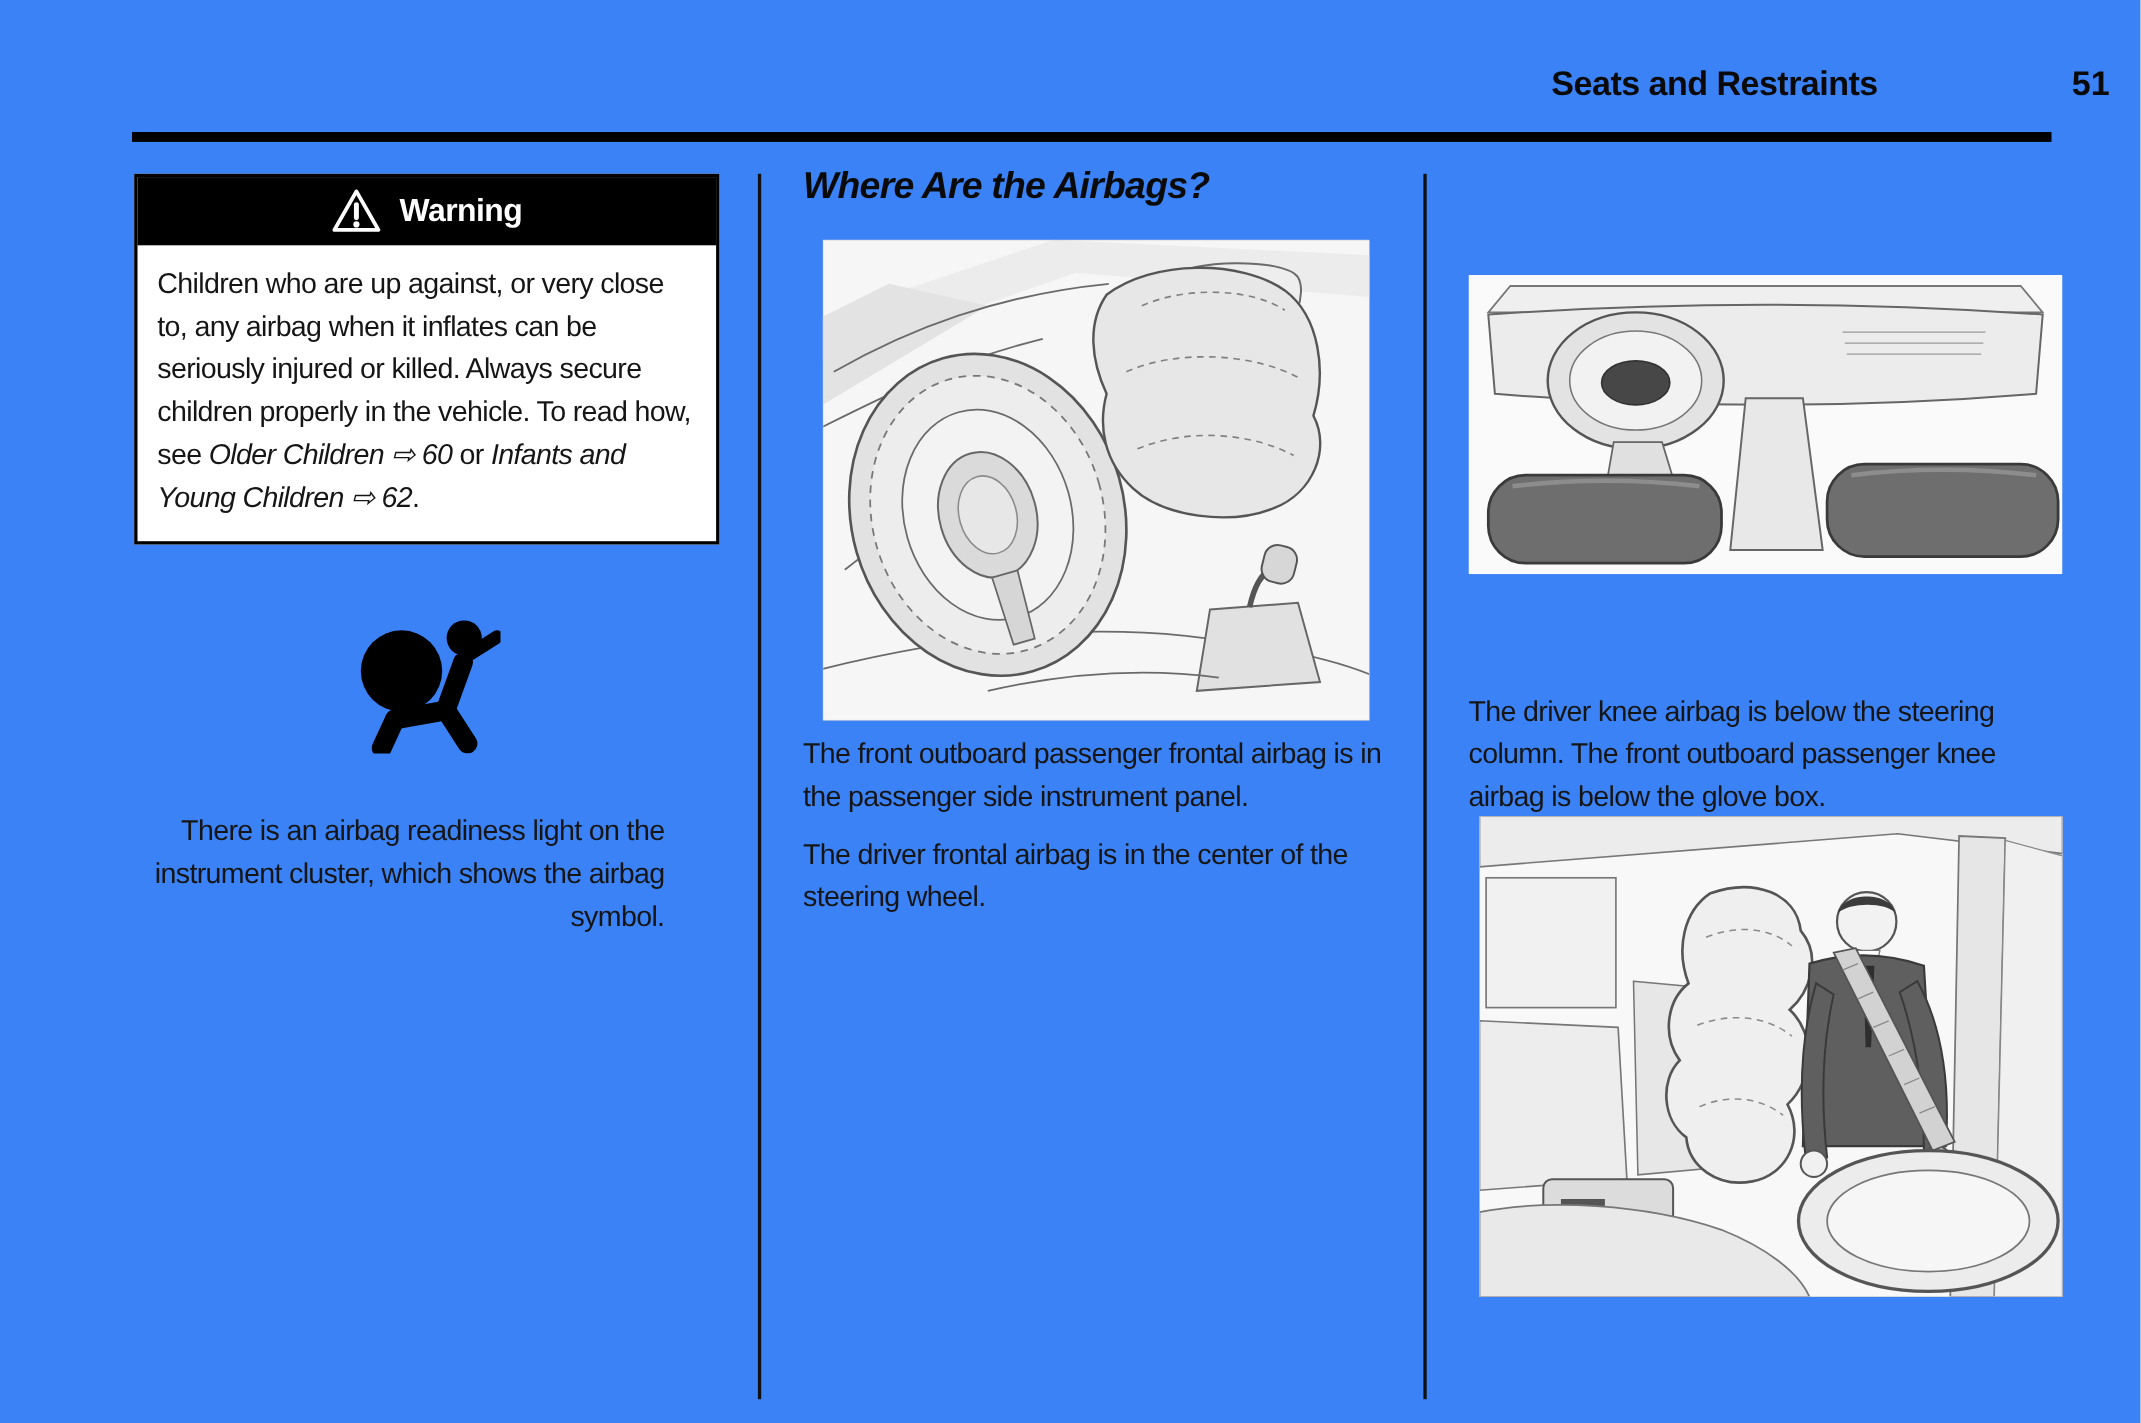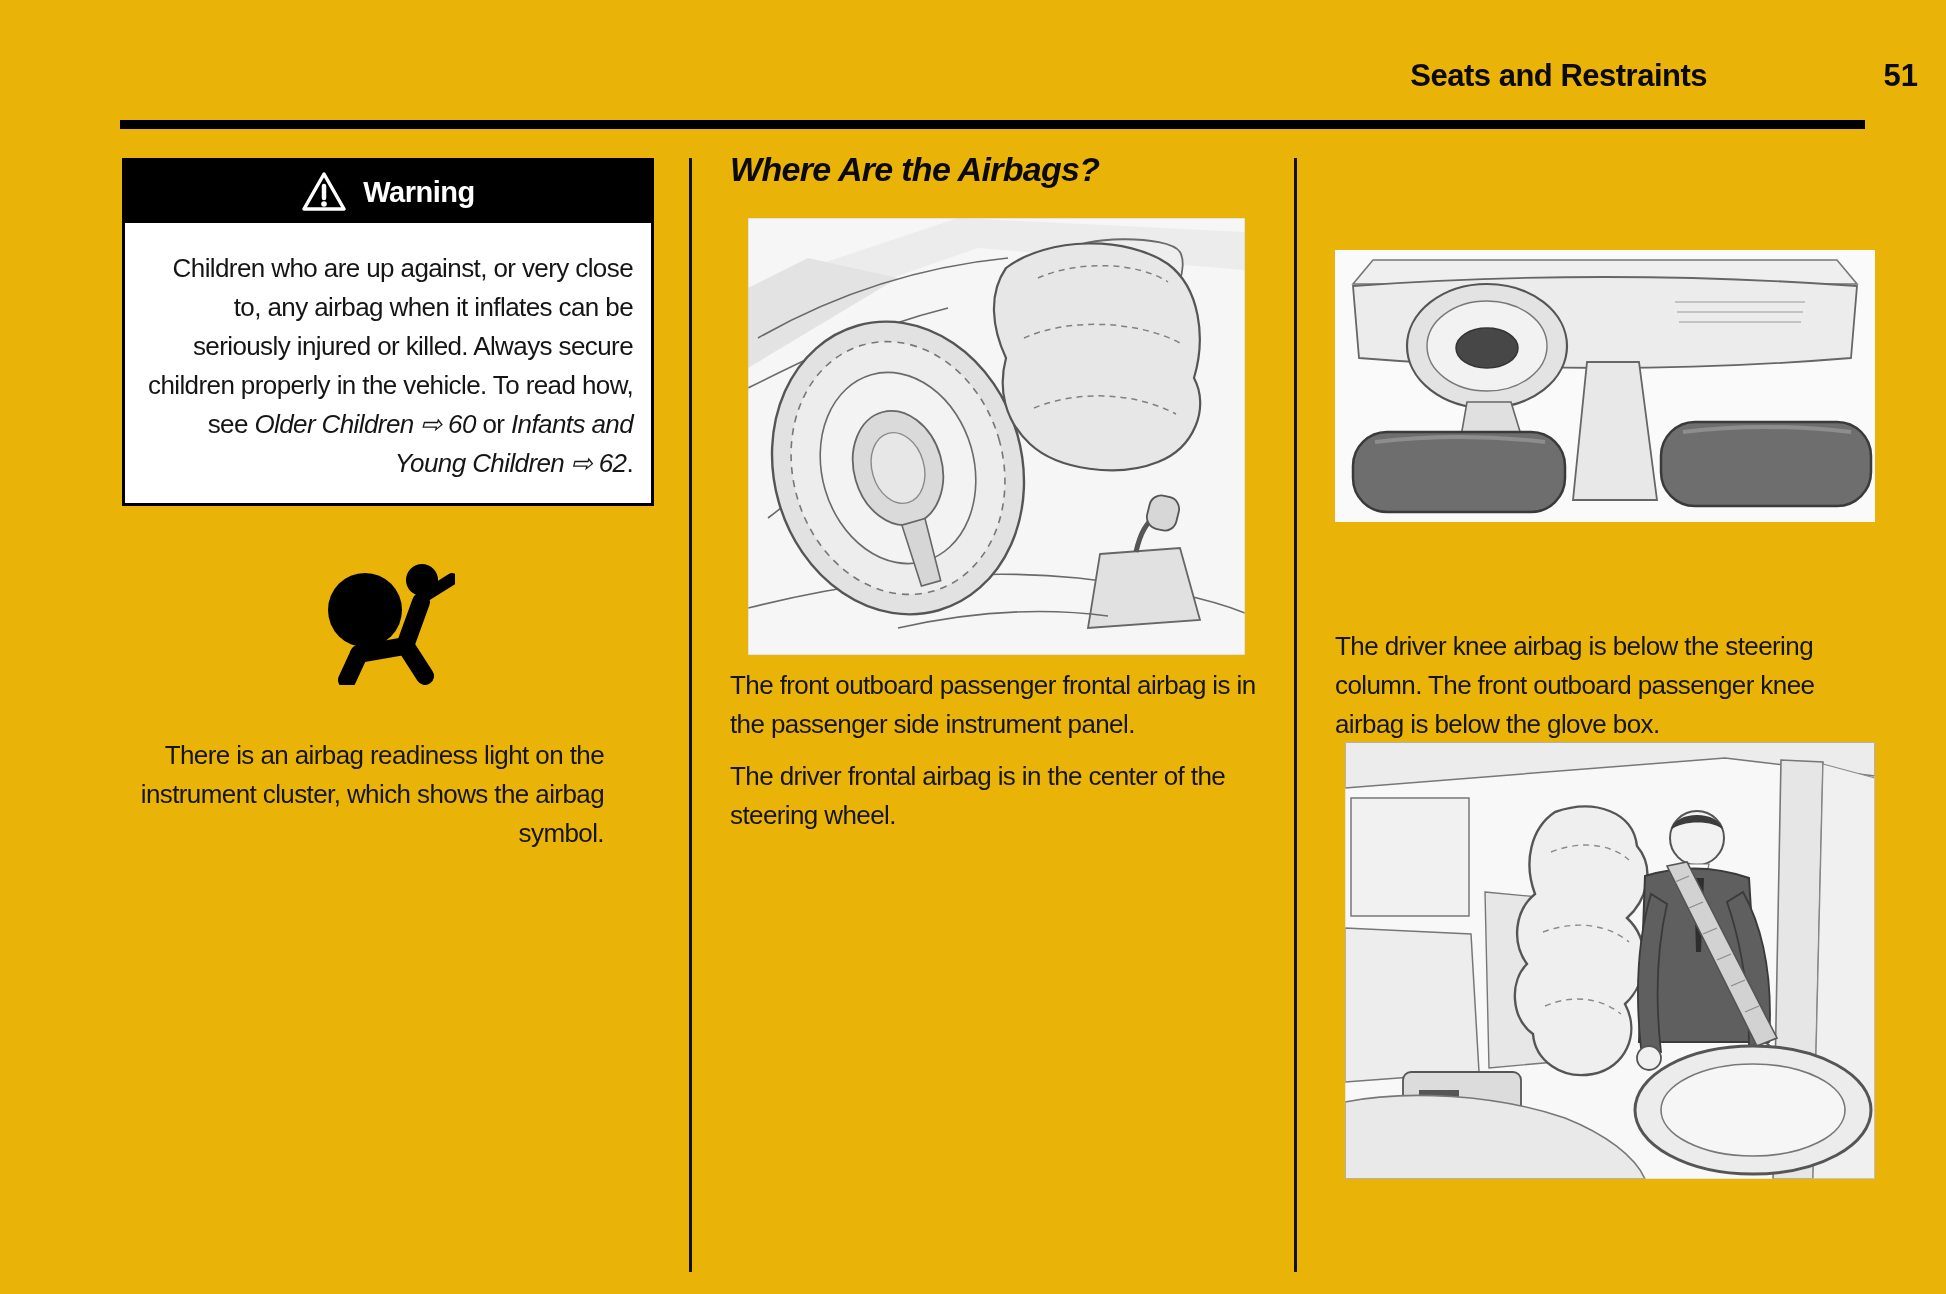--- a/index.html
+++ b/index.html
@@ -1,19 +1,19 @@
 <!DOCTYPE html>
 <html><head>
 <meta charset="utf-8">
 <style>
   html,body{margin:0;padding:0;background:#ffffff;}
   .page{
     position:relative;
     width:1946px;height:1294px;
-    background:#eab308;
+    background:#3b82f6;
     font-family:"Liberation Sans", sans-serif;
     color:#151515;
     overflow:hidden;
   }
   
   .pg-title{
     position:absolute;top:58px;right:239px;
     font-size:31px;font-weight:bold;letter-spacing:-0.5px;color:#0a0a0a;
   }
   .pg-num{
@@ -30,30 +30,30 @@
   
   .col-text p{
     margin:0 0 13px 0;
     font-size:26px;line-height:39px;letter-spacing:-0.6px;
   }
   .it{font-style:italic;}
 
   
   .warning-box{
     position:absolute;left:122px;top:158px;width:532px;
-    border:3px solid #000;box-sizing:border-box;background:#fff;text-align:right;
+    border:3px solid #000;box-sizing:border-box;background:#fff;
   }
   .warning-head{
     background:#000;color:#fff;height:62px;
     display:flex;align-items:center;justify-content:center;gap:16px;
   }
   .warning-head svg{display:block;}
   .warning-title{font-size:29px;font-weight:bold;letter-spacing:-0.5px;}
   .warning-body{
-    margin:0;padding:26px 18px 20px 18px;
+    margin:0;padding:15px 18px 20px 18px;
     font-size:26px;line-height:39px;letter-spacing:-0.6px;
   }
   .airbag-icon-wrap{
     position:absolute;left:325px;top:550px;width:130px;height:135px;
   }
   .left-text{position:absolute;left:122px;top:736px;width:482px;text-align:right;}
 
   
   .mid-heading{
     position:absolute;left:730px;top:150px;margin:0;

